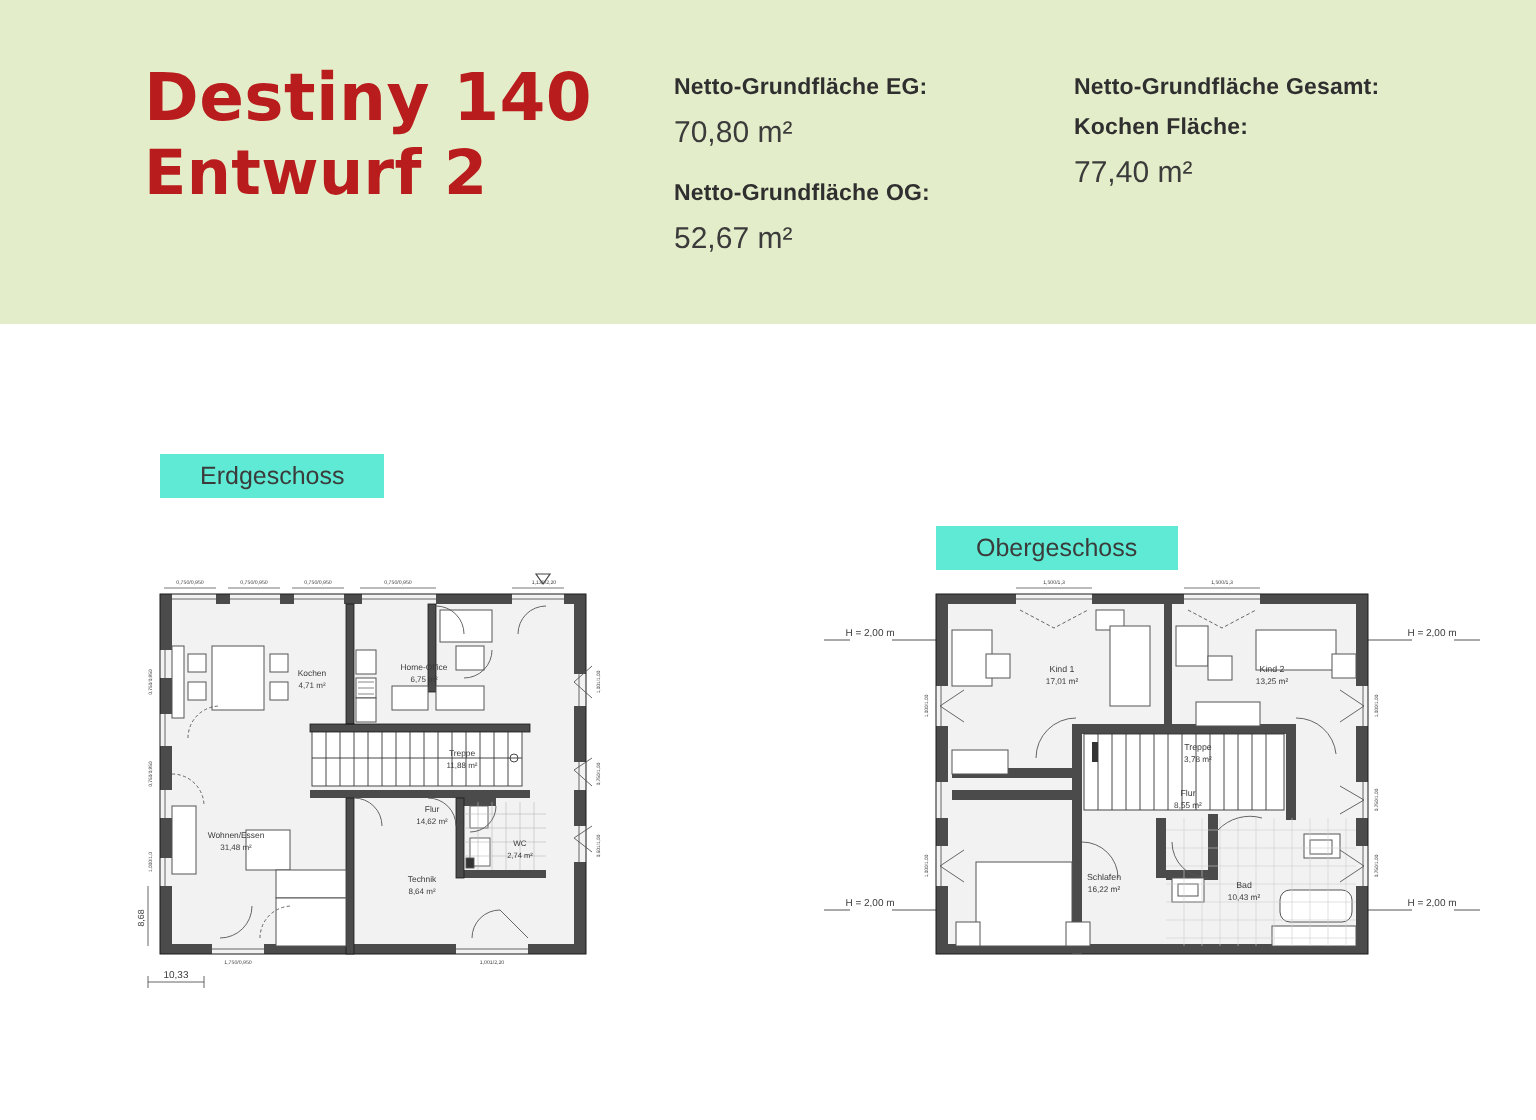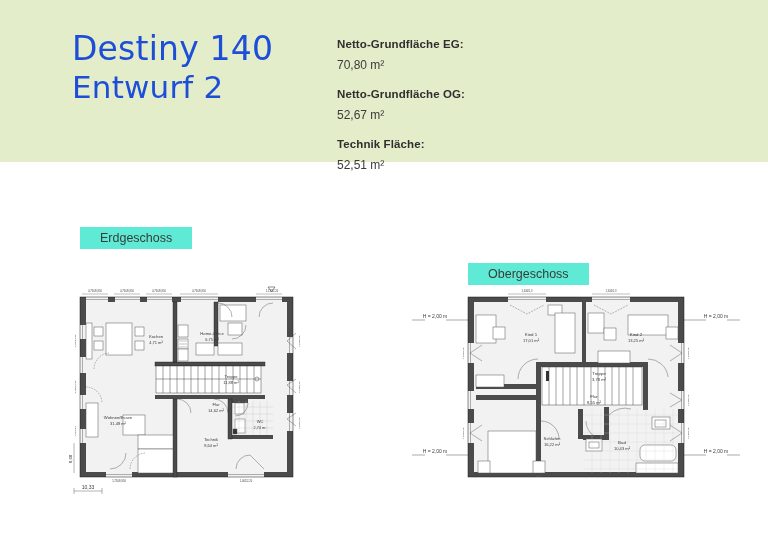--- a/index.html
+++ b/index.html
@@ -14,39 +14,39 @@
   
   .header-band{
     position:absolute;left:0;top:0;width:768px;height:162px;
     background:#e4edc9;
   }
   .title-block{
     position:absolute;left:72px;top:30px;width:250px;
   }
   .title-line{
     font-family:"DejaVu Sans", sans-serif;
-    font-weight:400;
+    font-weight:700;
     font-size:33px;
     line-height:38px;
-    color:#1d4ed8;
+    color:#b91c1c;
     letter-spacing:.2px;
     white-space:nowrap;
   }
   .title-line.second{font-size:31px;}
   .specs{
     position:absolute;top:38px;left:337px;width:400px;
-    display:flex;gap:0;flex-direction:column;
+    display:flex;gap:0;
   }
   .spec-col{width:222px;}
   .spec-label{
     font-size:11.5px;font-weight:bold;color:#2f2f2f;
     margin:0 0 8px 0;letter-spacing:.1px;white-space:nowrap;
   }
   .spec-value{
-    font-size:12px;color:#3b3b3b;margin:0 0 16px 0;white-space:nowrap;
+    font-size:15px;color:#3b3b3b;margin:0 0 16px 0;white-space:nowrap;
   }
   
   .floor-tag{
     position:absolute;
     background:#5eead4;
     font-size:12.5px;color:#3b3b3b;
     padding:4px 20px;
     white-space:nowrap;
   }
   .tag-eg{left:80px;top:227px;}
@@ -66,22 +66,23 @@
 </div>
 
 <div class="specs">
   <div class="spec-col">
     <p class="spec-label">Netto-Grundfläche EG:</p>
     <p class="spec-value">70,80 m²</p>
     <p class="spec-label">Netto-Grundfläche OG:</p>
     <p class="spec-value">52,67 m²</p>
   </div>
   <div class="spec-col">
-    <p class="spec-label">Technik Fläche:</p>
-    <p class="spec-value">52,51 m²</p>
+    <p class="spec-label">Netto-Grundfläche Gesamt:</p>
+    <p class="spec-label">Kochen Fläche:</p>
+    <p class="spec-value">77,40 m²</p>
   </div>
 </div>
 
 <div class="floor-tag tag-eg">Erdgeschoss</div>
 <div class="floor-tag tag-og">Obergeschoss</div>
 
 <div class="plan" style="left:68px;top:283px;">
 <svg width="248" height="222" viewBox="0 0 248 222" xmlns="http://www.w3.org/2000/svg">
   <g font-family="Liberation Sans, sans-serif" fill="#3b3b3b">
 

